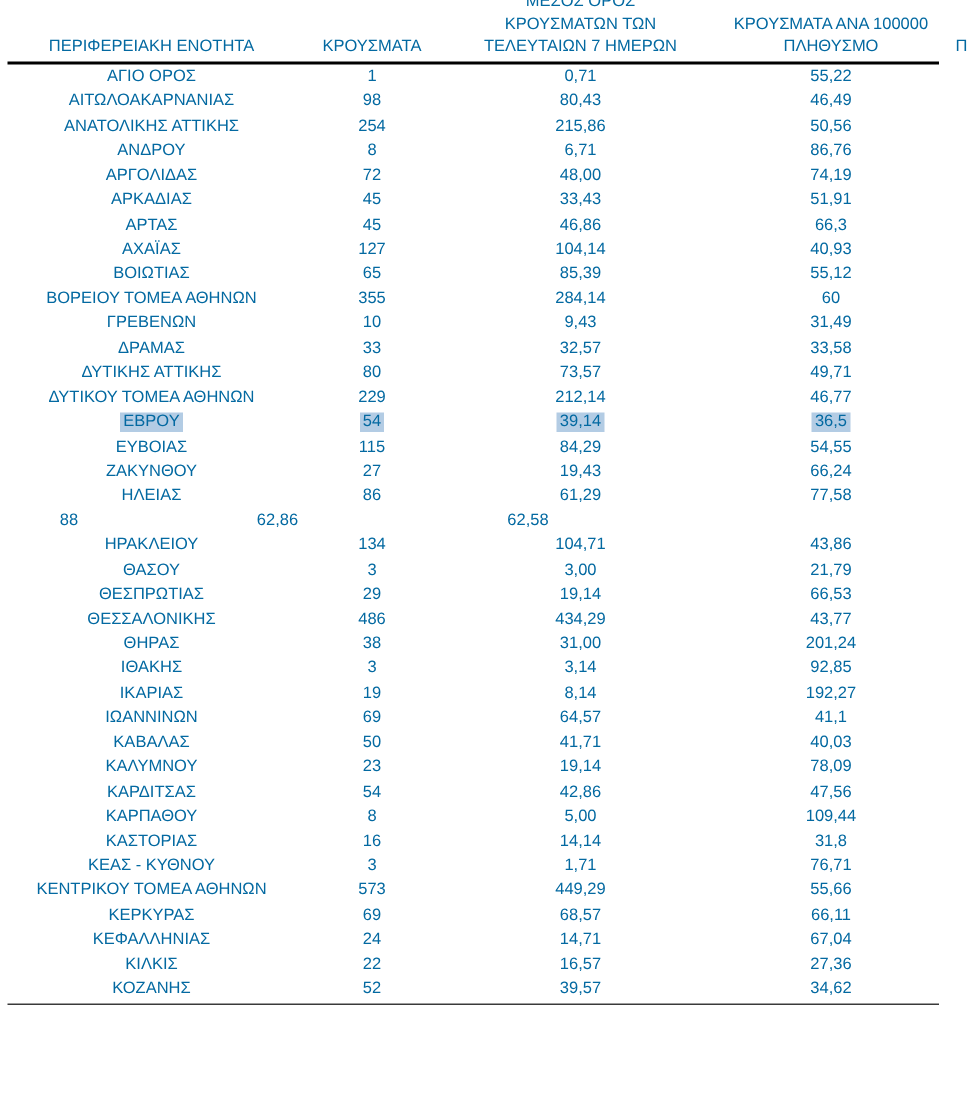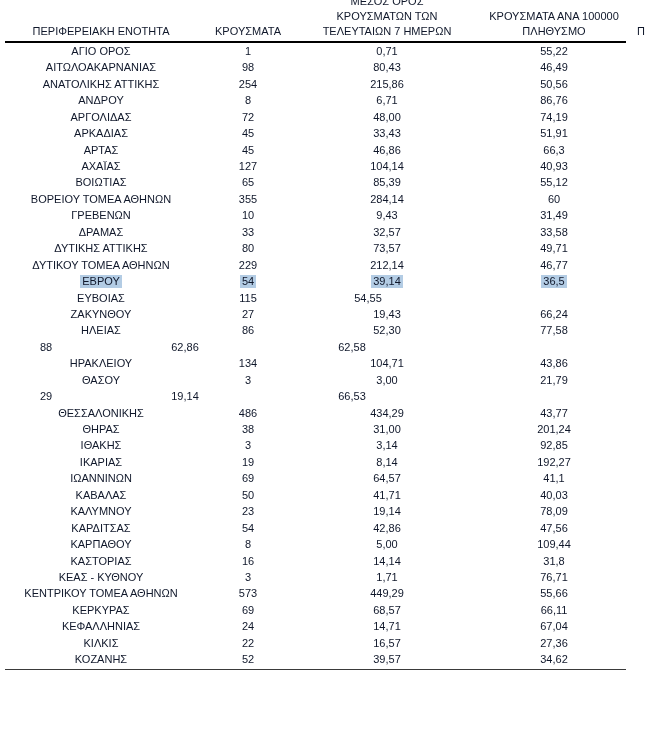--- a/index.html
+++ b/index.html
@@ -1,19 +1,19 @@
 <!DOCTYPE html>
 <html style="--hl: #b3cce4;"><head>
 <meta charset="utf-8">
 <style>
   * { margin:0; padding:0; box-sizing:border-box; }
   html,body { background:#ffffff; }
   .screen {
     position:relative; width:645px; height:735px; background:#fff;
-    overflow:hidden; font-family:"Liberation Sans", sans-serif; color:#0f172a;
+    overflow:hidden; font-family:"Liberation Sans", sans-serif; color:#0369a1;
   }
   .header { position:absolute; top:-6px; left:0; width:720px; }
   .hline { display:flex; height:15px; line-height:15px; font-size:11px; }
   .hc { text-align:center; white-space:nowrap; overflow:visible; }
   .c1 { width:202px; }
   .c2 { width:92px; }
   .c3 { width:186px; }
   .c4 { width:148px; }
   .c5 { width:90px; text-align:left; padding-left:9px; }
   .header-rule { position:absolute; top:41px; left:5px; width:621px; height:2px; background:#000; }
@@ -159,34 +159,35 @@
       <div class="trow highlighted">
       <div class="tc c1"><span class="ct">ΕΒΡΟΥ</span></div>
       <div class="tc c2"><span class="ct">54</span></div>
       <div class="tc c3"><span class="ct">39,14</span></div>
       <div class="tc c4"><span class="ct">36,5</span></div>
       <div class="tc c5"></div>
     </div>
       <div class="trow">
       <div class="tc c1"><span class="ct">ΕΥΒΟΙΑΣ</span></div>
       <div class="tc c2"><span class="ct">115</span></div>
+      <div class="tc c3"><span class="ct">84,29</span></div>
       <div class="tc c4"><span class="ct">54,55</span></div>
       <div class="tc c5"><span class="ct frag"></span></div>
     </div>
       <div class="trow">
       <div class="tc c1"><span class="ct">ΖΑΚΥΝΘΟΥ</span></div>
       <div class="tc c2"><span class="ct">27</span></div>
       <div class="tc c3"><span class="ct">19,43</span></div>
       <div class="tc c4"><span class="ct">66,24</span></div>
       <div class="tc c5"><span class="ct frag"></span></div>
     </div>
       <div class="trow">
       <div class="tc c1"><span class="ct">ΗΛΕΙΑΣ</span></div>
       <div class="tc c2"><span class="ct">86</span></div>
-      <div class="tc c3"><span class="ct">52,30</span></div>
+      <div class="tc c3"><span class="ct">61,29</span></div>
       <div class="tc c4"><span class="ct">77,58</span></div>
       <div class="tc c5"><span class="ct frag"></span></div>
     </div>
       <div class="trow">
       <div class="tc c2"><span class="ct">88</span></div>
       <div class="tc c3"><span class="ct">62,86</span></div>
       <div class="tc c4"><span class="ct">62,58</span></div>
       <div class="tc c5"><span class="ct frag"></span></div>
     </div>
       <div class="trow">
@@ -197,20 +198,21 @@
       <div class="tc c5"><span class="ct frag"></span></div>
     </div>
       <div class="trow">
       <div class="tc c1"><span class="ct">ΘΑΣΟΥ</span></div>
       <div class="tc c2"><span class="ct">3</span></div>
       <div class="tc c3"><span class="ct">3,00</span></div>
       <div class="tc c4"><span class="ct">21,79</span></div>
       <div class="tc c5"><span class="ct frag"></span></div>
     </div>
       <div class="trow">
+      <div class="tc c1"><span class="ct">ΘΕΣΠΡΩΤΙΑΣ</span></div>
       <div class="tc c2"><span class="ct">29</span></div>
       <div class="tc c3"><span class="ct">19,14</span></div>
       <div class="tc c4"><span class="ct">66,53</span></div>
       <div class="tc c5"><span class="ct frag"></span></div>
     </div>
       <div class="trow">
       <div class="tc c1"><span class="ct">ΘΕΣΣΑΛΟΝΙΚΗΣ</span></div>
       <div class="tc c2"><span class="ct">486</span></div>
       <div class="tc c3"><span class="ct">434,29</span></div>
       <div class="tc c4"><span class="ct">43,77</span></div>

